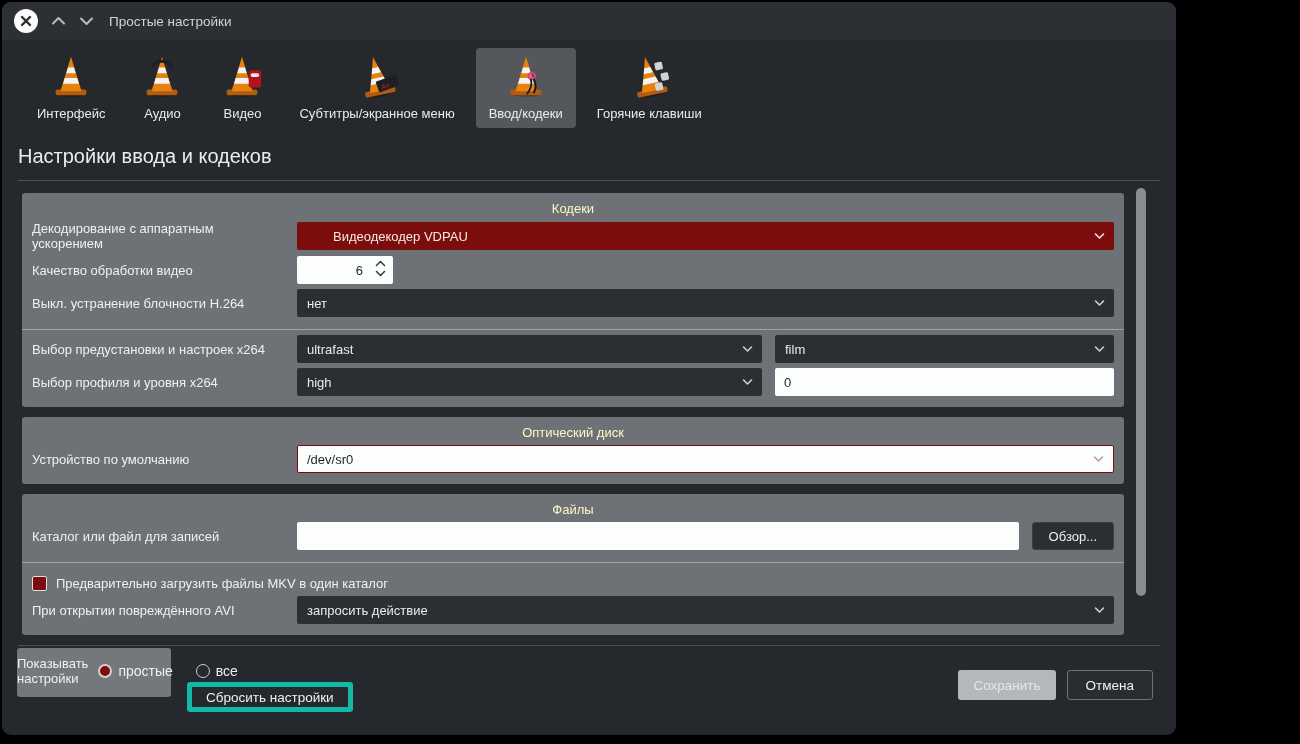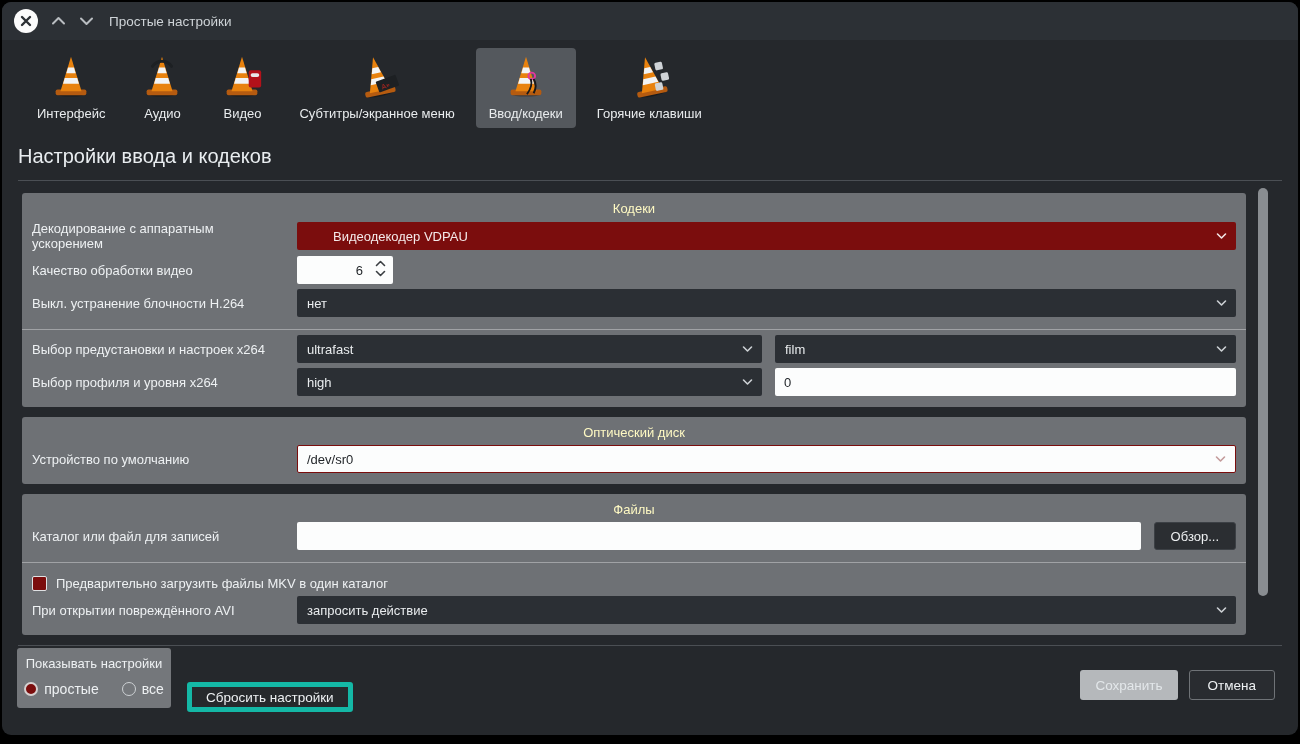--- a/index.html
+++ b/index.html
@@ -2,21 +2,21 @@
 <html><head>
 <meta charset="utf-8">
 <style>
   * { box-sizing: border-box; }
   html,body { margin:0; padding:0; }
   body {
     width:1300px; height:744px; background:#000; overflow:hidden;
     font-family:"Liberation Sans", sans-serif;
   }
   .window {
-    position:absolute; left:2px; top:2px; width:1296px; height:733px;
+    position:absolute; left:2px; top:2px; width:1174px; height:733px;
     background:#25282c; border-radius:9px; overflow:hidden;
   }
 
   
   .titlebar { height:38px; background:#2c3035; display:flex; align-items:center; padding:0 12px; gap:13px; }
   .close-btn { width:24px; height:24px; border-radius:50%; background:#fbfbfb; display:flex; align-items:center; justify-content:center; cursor:pointer; }
   .tb-chev { display:flex; align-items:center; cursor:pointer; }
   .tb-title { color:#ced3d7; font-size:13.5px; margin-left:2px; }
 
   
@@ -63,21 +63,21 @@
   .divider { height:1px; background:rgba(255,255,255,0.35); margin:12px -10px 0; }
 
   .checkbox-row { display:flex; align-items:center; margin-top:13px; }
   .checkbox { width:15px; height:15px; border:1px solid #dfe2e4; border-radius:2px; margin-right:9px; cursor:pointer; background:transparent; }
   .checkbox[data-checked="true"] { background:#7b0d0d; }
   .cb-label { font-size:13px; color:#eef1f3; }
 
   
   .footer { position:relative; height:73px; }
   .groupbox { position:absolute; left:15px; top:2px; width:154px; background:#74777b; border-radius:3px;
-              padding:8px 0 11px; display:flex; flex-direction:column; align-items:center; gap:10px; }
+              padding:8px 0 11px; display:flex; flex-direction:row; align-items:center; gap:10px; }
   .group-label { font-size:13px; color:#eef1f3; }
   .radios { display:flex; gap:23px; align-items:center; font-size:14px; color:#eef1f3; }
   .radio-opt { display:flex; align-items:center; cursor:pointer; }
   .radio { width:14px; height:14px; border-radius:50%; border:1px solid #cdd1d4; margin-right:6px; }
   .radio[data-checked="true"] { background:#7b0d0d; border:2px solid #d6d0d0; }
   .reset-btn { position:absolute; left:185px; top:36px; height:30px; padding:0 14px; background:#26292c;
                border:5px solid #14b8a6; border-radius:3px; color:#eef1f3; font-size:13.5px;
                display:flex; align-items:center; cursor:pointer; }
   .actions { position:absolute; right:23px; top:24px; display:flex; gap:11px; }
   .btn-save { height:30px; padding:0 15px; background:#b5b8bb; border:none; border-radius:3px;

